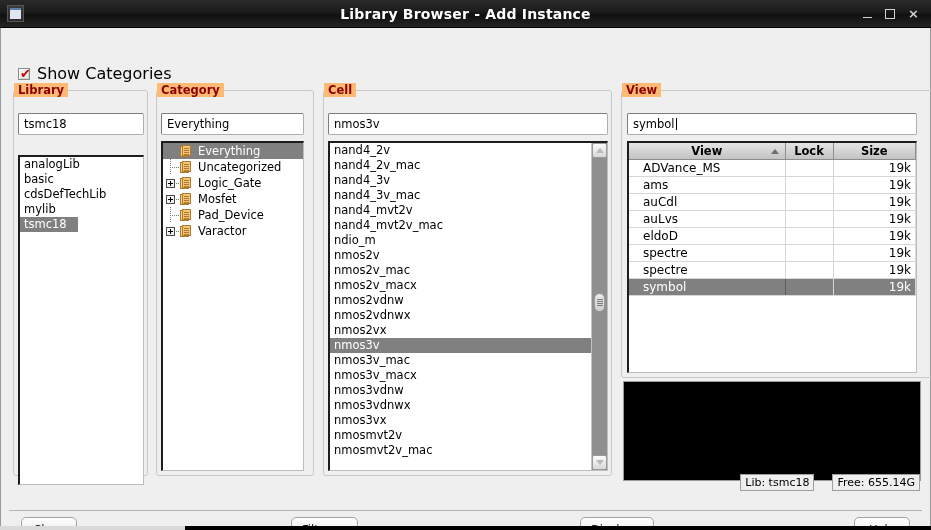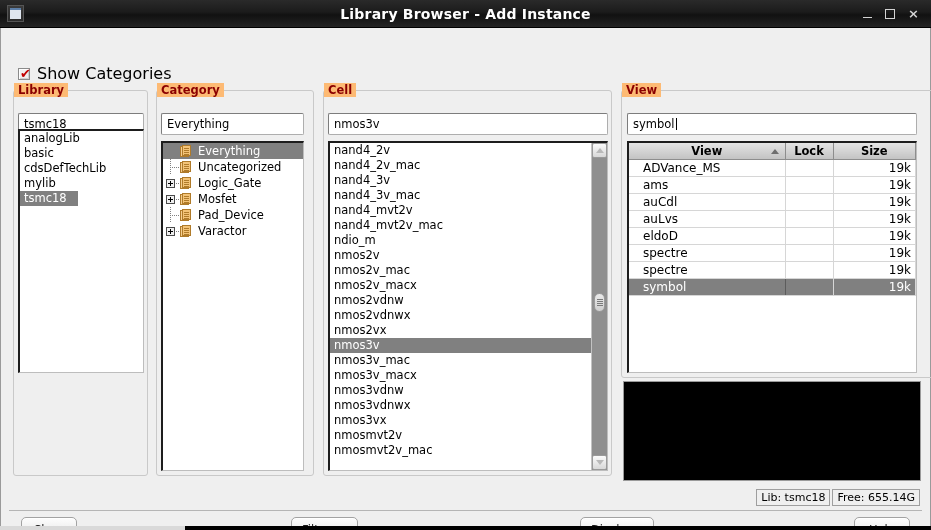--- a/index.html
+++ b/index.html
@@ -107,21 +107,21 @@
   .row{
     height:15px;line-height:15px;
     padding-left:4px;font-size:11.5px;color:#000;
     white-space:nowrap;overflow:hidden;
   }
   .row.sel{background:#808080;color:#ffffff;}
 
   
   #library-group{left:12px;top:62px;width:135px;height:386px;}
   #library-field{left:4px;top:22px;width:126px;height:22px;}
-  #library-list{left:4px;top:38px;width:126px;height:244px;}
+  #library-list{left:4px;top:64px;width:126px;height:330px;}
 
   
   #category-group{left:155px;top:62px;width:158px;height:386px;}
   #category-field{left:4px;top:22px;width:143px;height:22px;}
   #category-list{left:4px;top:50px;width:143px;height:330px;}
   .trow{height:16px;display:flex;align-items:center;white-space:nowrap;font-size:11.5px;}
   .trow.sel{background:#808080;color:#fff;}
   .tw-expander{
     width:17px;height:16px;position:relative;flex:0 0 17px;
   }
@@ -219,21 +219,21 @@
   table.vt tr.sel td{background:#808080;color:#fff;}
   table.vt tr.sel td.name{border-right:1px solid #5c5c5c;}
 
   
   #preview{
     position:absolute;left:622px;top:353px;width:298px;height:100px;
     background:#000;border:1px solid #9a9a9a;box-sizing:border-box;
   }
 
   
-  .statuswrap{position:absolute;right:10px;top:461px;display:flex;gap:2px;}
+  .statuswrap{position:absolute;right:10px;top:446px;display:flex;gap:18px;}
   .statusbox{
     border:1px solid #9e9e9e;background:#efefef;
     padding:1px 4px;font-size:11px;color:#000;white-space:nowrap;
     box-sizing:border-box;height:17px;line-height:14px;
   }
 
   .sep{position:absolute;left:8px;right:8px;top:482px;height:1px;background:#b5b5b5;}
 
   
   .btnbar{

